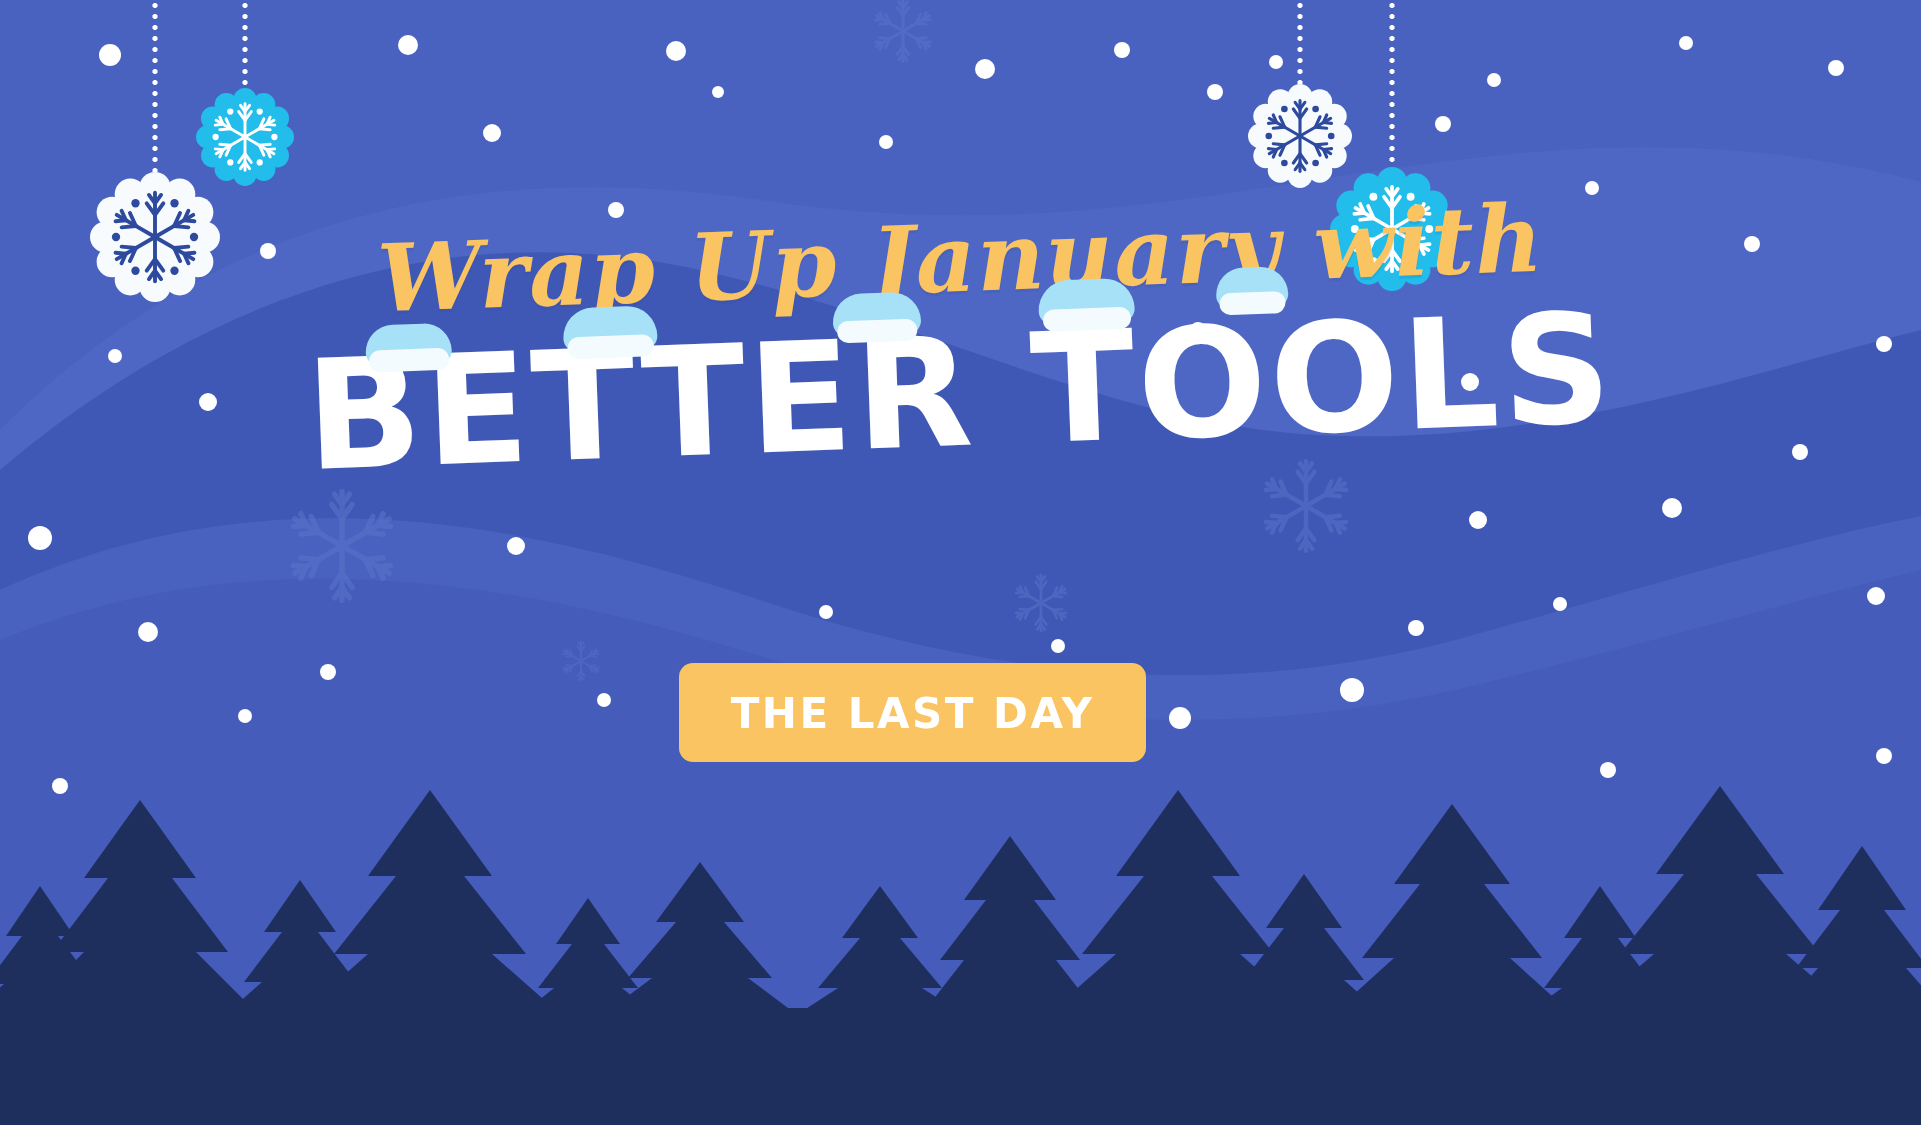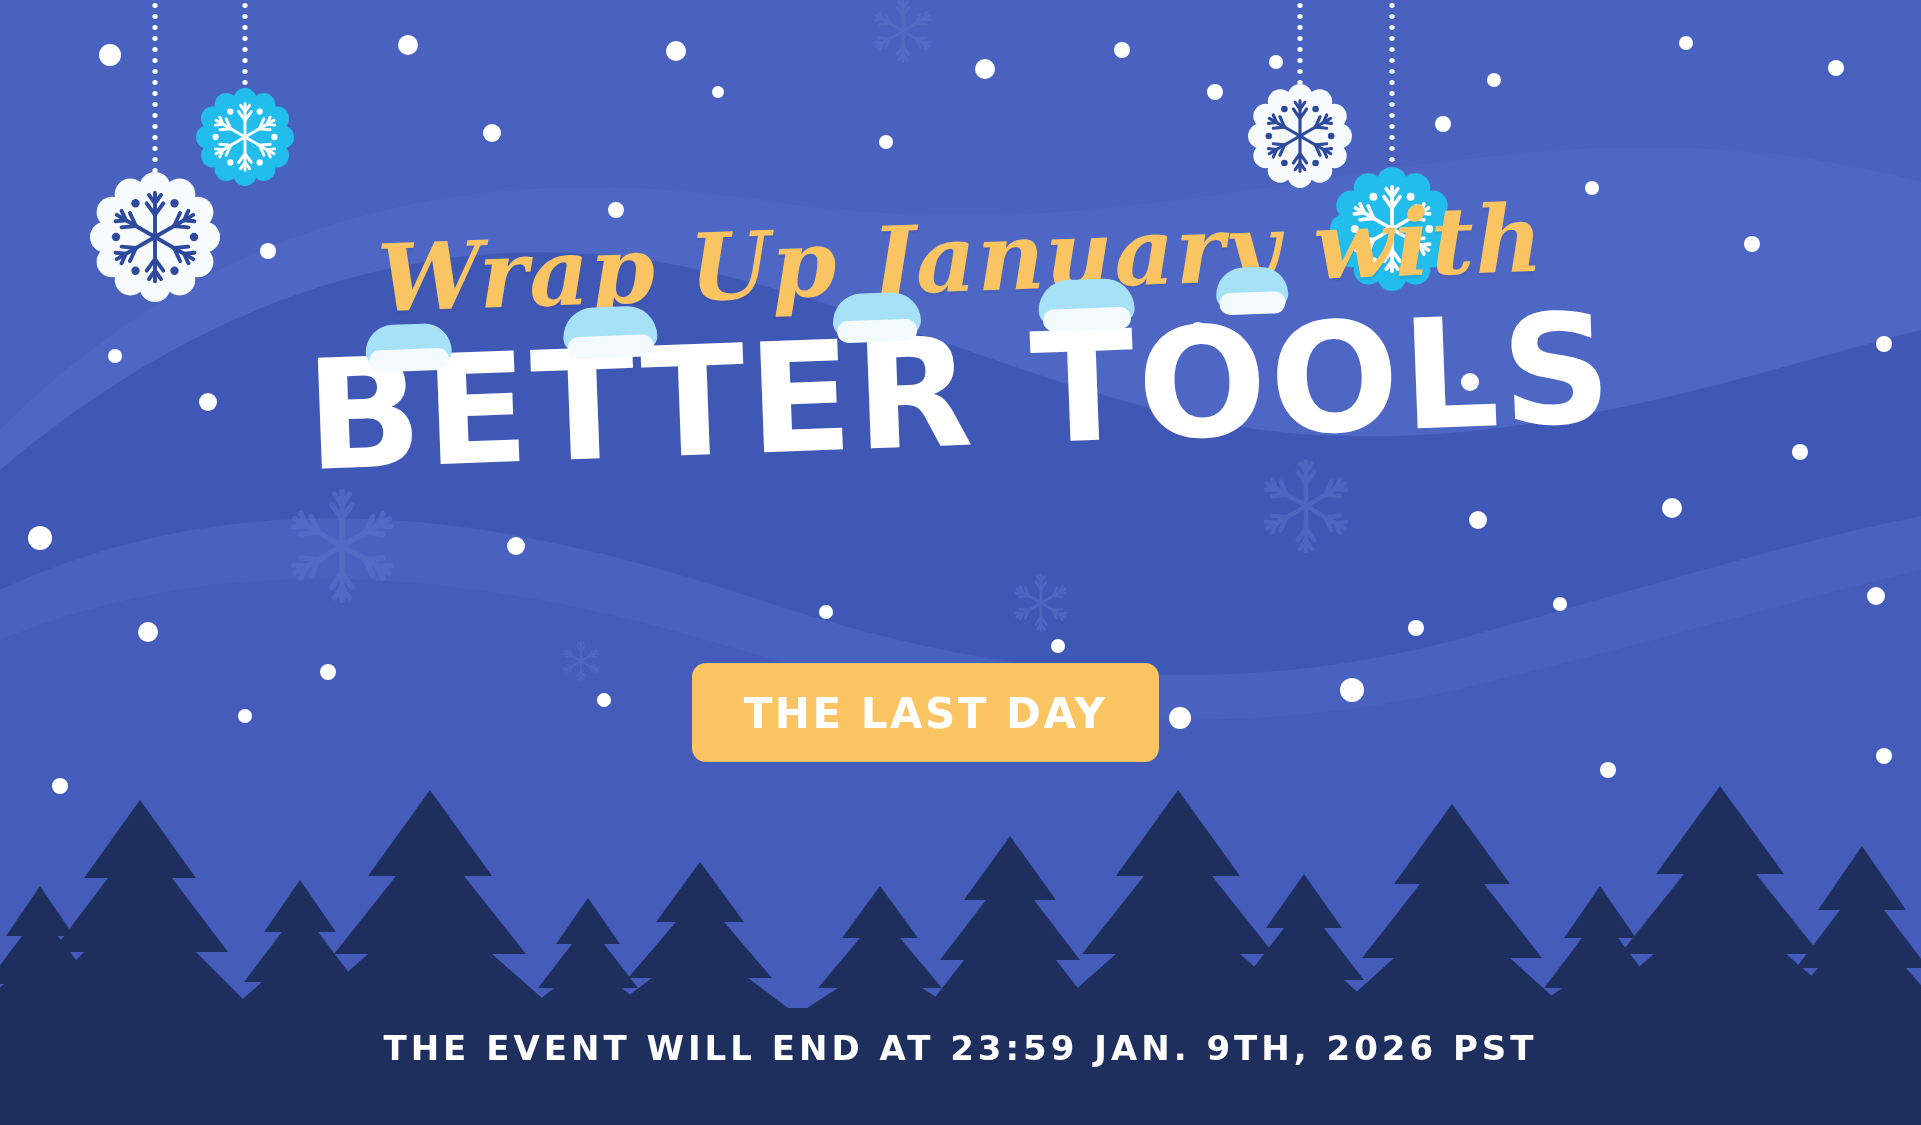--- a/index.html
+++ b/index.html
@@ -77,21 +77,21 @@
     left:4%;
     bottom:-7px;
     width:92%;
     height:22px;
     background:#f3fbfe;
     border-radius:14px;
   }
 
   #btn-row {
     position:absolute;
-    left:16px; top:663px;
+    left:3px; top:663px;
     width:1819px;
     text-align:center;
   }
   #cta {
     display:inline-block;
     background:#f9c461;
     color:#ffffff;
     font-family:"DejaVu Sans", sans-serif;
     font-weight:700;
     font-size:42px;
@@ -707,16 +707,15 @@
           <div class="snowcap" style="left: 1042px; top: -34px; width: 96px; height: 44px;"></div>
           <div class="snowcap" style="left: 1220px; top: -40px; width: 72px; height: 40px;"></div>
         </div>
       <div id="headline">BETTER TOOLS</div>
     </div>
 
     <div id="btn-row">
       <button id="cta">THE LAST DAY</button>
     </div>
 
-    <div id="footnote">THE EVENT WILL END AT 23:59 JAN. 9TH, 2026 PST</div>
   </div>
 
 </div>
 
 </body></html>

